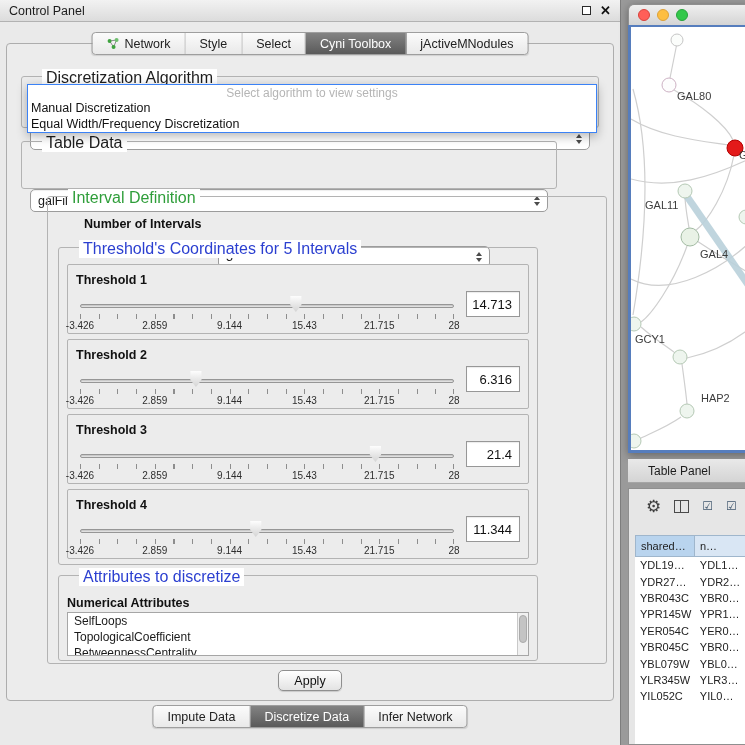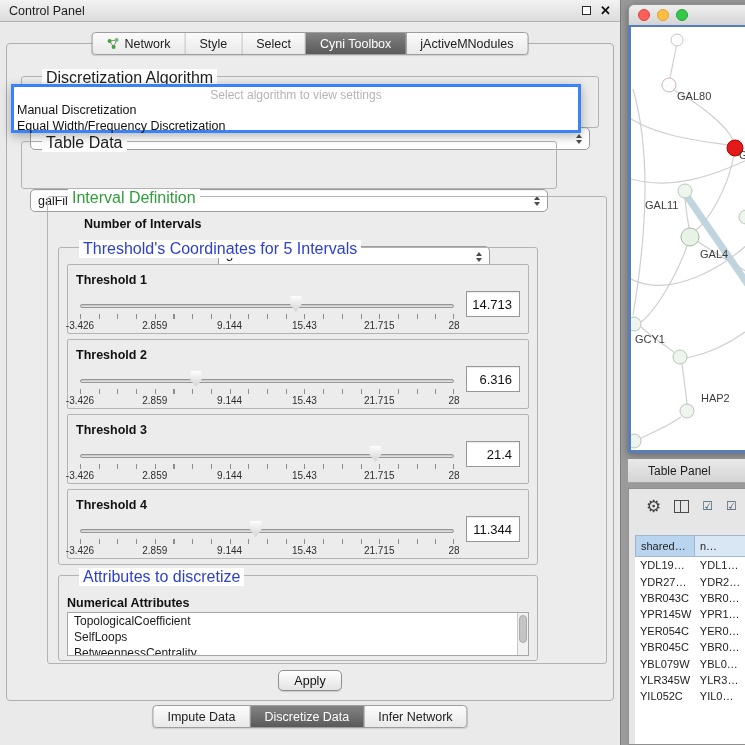--- a/index.html
+++ b/index.html
@@ -52,22 +52,22 @@
   .tri-up { width:0; height:0; border-left:3.5px solid transparent; border-right:3.5px solid transparent;
     border-bottom:4.5px solid #4c4c4c; }
   .tri-down { width:0; height:0; border-left:3.5px solid transparent; border-right:3.5px solid transparent;
     border-top:4.5px solid #4c4c4c; }
 
   
   .group.algo { left:14px; top:32px; width:578px; height:52px; }
   .algo-combo { left:8px; right:8px; top:17px; }
 
   
-  .popup { position:absolute; left:4px; top:40px; width:570px; height:49px; background:#fff;
-    border:3px solid #3b82f6; box-shadow:0 3px 10px rgba(0,0,0,.3); z-index:50; }
+  .popup { position:absolute; left:20px; top:40px; width:570px; height:49px; background:#fff;
+    border:1px solid #3b82f6; box-shadow:0 3px 10px rgba(0,0,0,.3); z-index:50; }
   .popup .ph { text-align:center; color:#b5b5b5; font-size:12px; padding-top:1px; height:15px; }
   .popup .opt { font-size:12.5px; color:#111; padding:1px 3px; height:16px; line-height:15px; }
   .popup .opt.bold { font-weight:normal; }
 
   .group.tdata { left:14px; top:97px; width:536px; height:48px; }
   .tdata .combo { left:8px; right:8px; top:14px; }
 
   .group.interval { left:40px; top:152px; width:560px; height:468px; }
   .noi { left:36px; top:20px; }
   .noi-combo { left:170px; top:16px; width:272px; height:22px; }
@@ -311,22 +311,22 @@
                 <span>11.344</span>
               </div>
             </div>
           </div>
 
           <div class="group attrs">
             <span class="gtitle blue">Attributes to discretize</span>
             <span class="bold-label attrs-title">Numerical Attributes</span>
             <div class="listbox">
               <div class="list-inner">
+                  <div class="list-item">SelfLoops</div>
                   <div class="list-item">TopologicalCoefficient</div>
-                  <div class="list-item">SelfLoops</div>
                   <div class="list-item">BetweennessCentrality</div>
                 </div>
               <div class="vscroll">
                 <div class="vthumb"></div>
               </div>
             </div>
           </div>
         </div>
 
         <button class="apply">Apply</button>

